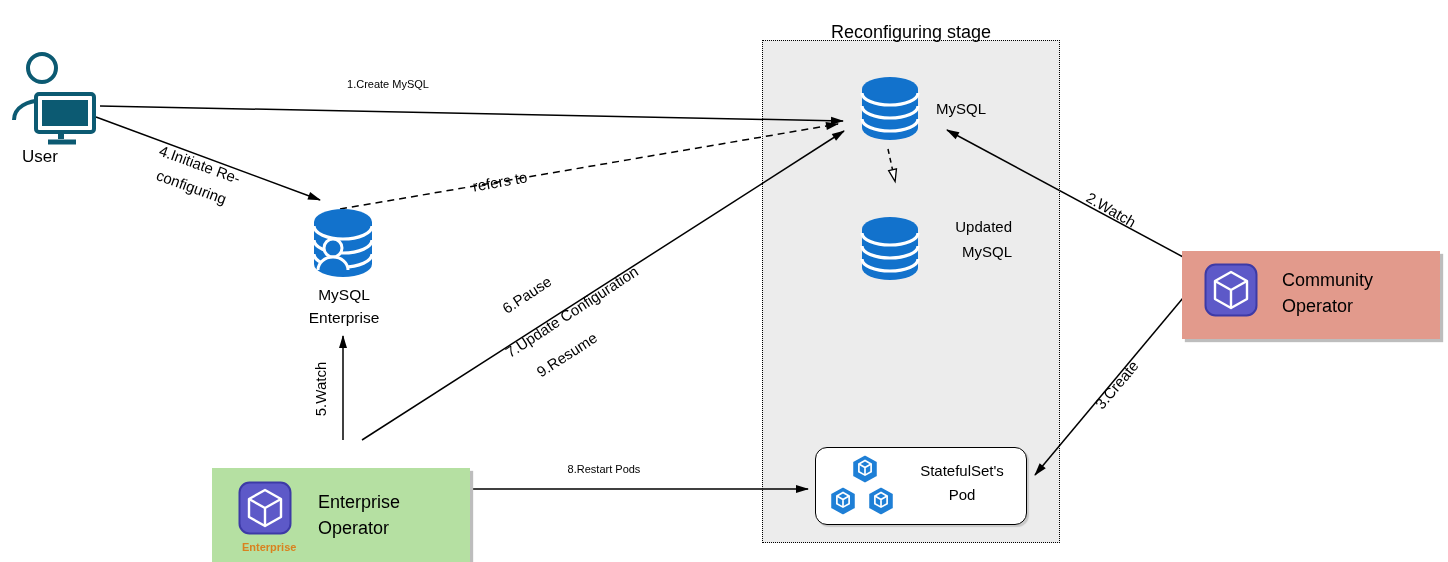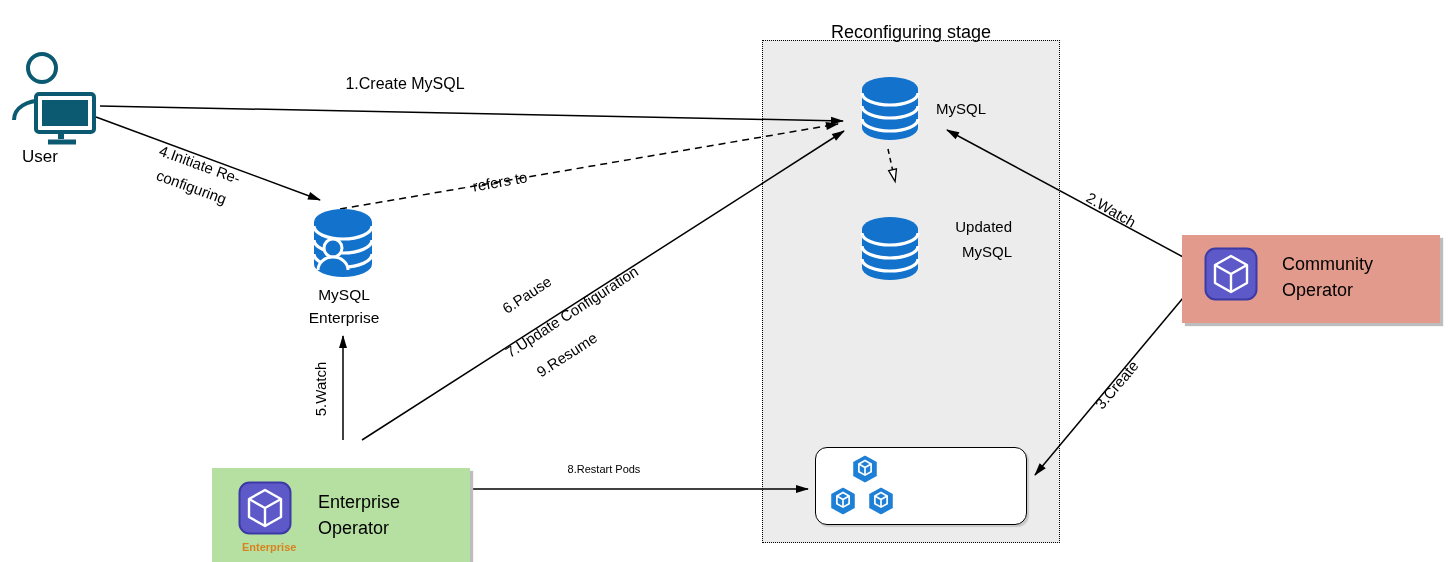--- a/index.html
+++ b/index.html
@@ -23,21 +23,21 @@
 
   .node{position:absolute;z-index:3;}
   .lbl{position:absolute;z-index:4;font-size:15px;line-height:20px;text-align:center;white-space:nowrap;}
   .lbl.two{white-space:normal;}
 
   .op-box{
     position:absolute;z-index:3;box-sizing:border-box;
     box-shadow:3px 3px 1px #bdbdbd;
   }
   .op-box.green{background:var(--enterprise-green,#b5e0a2);}
-  .op-box.salmon{background:var(--community-salmon,#e29a8c);}
+  .op-box.salmon{background:var(--community-salmon,#e29a8c);margin-top:16px;}
   .op-text{position:absolute;font-size:18px;line-height:26px;}
   .op-badge{position:absolute;font-size:11px;font-weight:bold;color:var(--enterprise-badge-orange,#d9821f);}
 
   .sts-box{
     position:absolute;left:815px;top:447px;width:212px;height:78px;z-index:3;
     background:#fff;border:1.6px solid #000;border-radius:12px;box-sizing:border-box;
     box-shadow:2px 2px 1px #c9c9c9;
   }
 
   .dbline{fill:none;stroke:#fff;stroke-width:3.2;}
@@ -136,20 +136,24 @@
     <svg style="position:absolute;left:11px;top:37px;" width="32" height="32" viewBox="0 0 34 34">
       <polygon points="17,1.5 30.5,9 30.5,25 17,32.5 3.5,25 3.5,9" style="fill:var(--pod-blue,#1e7fd6);stroke:#fff;stroke-width:2"></polygon>
       <polygon points="17,8 23.5,11.8 23.5,19.8 17,23.5 10.5,19.8 10.5,11.8" class="podwire"></polygon>
       <path d="M10.5 11.8 L17 15.5 L23.5 11.8 M17 15.5 V23.5" class="podwire"></path>
     </svg>
     <svg style="position:absolute;left:49px;top:37px;" width="32" height="32" viewBox="0 0 34 34">
       <polygon points="17,1.5 30.5,9 30.5,25 17,32.5 3.5,25 3.5,9" style="fill:var(--pod-blue,#1e7fd6);stroke:#fff;stroke-width:2"></polygon>
       <polygon points="17,8 23.5,11.8 23.5,19.8 17,23.5 10.5,19.8 10.5,11.8" class="podwire"></polygon>
       <path d="M10.5 11.8 L17 15.5 L23.5 11.8 M17 15.5 V23.5" class="podwire"></path>
     </svg>
+    <div class="lbl two" style="left:87px;top:11px;width:118px;line-height:24px;">
+      <div>StatefulSet's</div>
+      <div>Pod</div>
+    </div>
   </div>
 
   <div class="op-box green" style="left:212px;top:440px;width:258px;height:98px;margin-top:28px;">
     <svg style="position:absolute;left:26px;top:13px;" width="54" height="54" viewBox="0 0 54 54">
       <rect x="1.5" y="1.5" width="51" height="51" rx="10" style="fill:var(--operator-purple,#5d59c8);stroke:#3d3aa6;stroke-width:2"></rect>
       <polygon points="27,9 43,18 43,36 27,45 11,36 11,18" class="cubewire"></polygon>
       <path d="M11 18 L27 27 L43 18 M27 27 V45" class="cubewire"></path>
     </svg>
     <div class="op-text" style="left:106px;top:21px;">
       <div>Enterprise</div>
@@ -163,21 +167,21 @@
       <rect x="1.5" y="1.5" width="51" height="51" rx="10" style="fill:var(--operator-purple,#5d59c8);stroke:#3d3aa6;stroke-width:2"></rect>
       <polygon points="27,9 43,18 43,36 27,45 11,36 11,18" class="cubewire"></polygon>
       <path d="M11 18 L27 27 L43 18 M27 27 V45" class="cubewire"></path>
     </svg>
     <div class="op-text" style="left:100px;top:16px;">
       <div>Community</div>
       <div>Operator</div>
     </div>
   </div>
 
-  <div class="lbl" style="left:325px;top:74px;width:160px;font-size:16px;">1.Create MySQL</div>
+  <div class="lbl" style="left:308px;top:74px;width:160px;font-size:11px;">1.Create MySQL</div>
 
   <div class="lbl two" style="left:128px;top:152px;width:135px;line-height:24px;transform:rotate(20deg);">
     <div>4.Initiate Re-</div>
     <div>configuring</div>
   </div>
 
   <div class="lbl" style="left:455px;top:172px;width:90px;transform:rotate(-10deg);">refers to</div>
 
   <div class="lbl" style="left:1071px;top:200px;width:80px;transform:rotate(30deg);">2.Watch</div>
 

